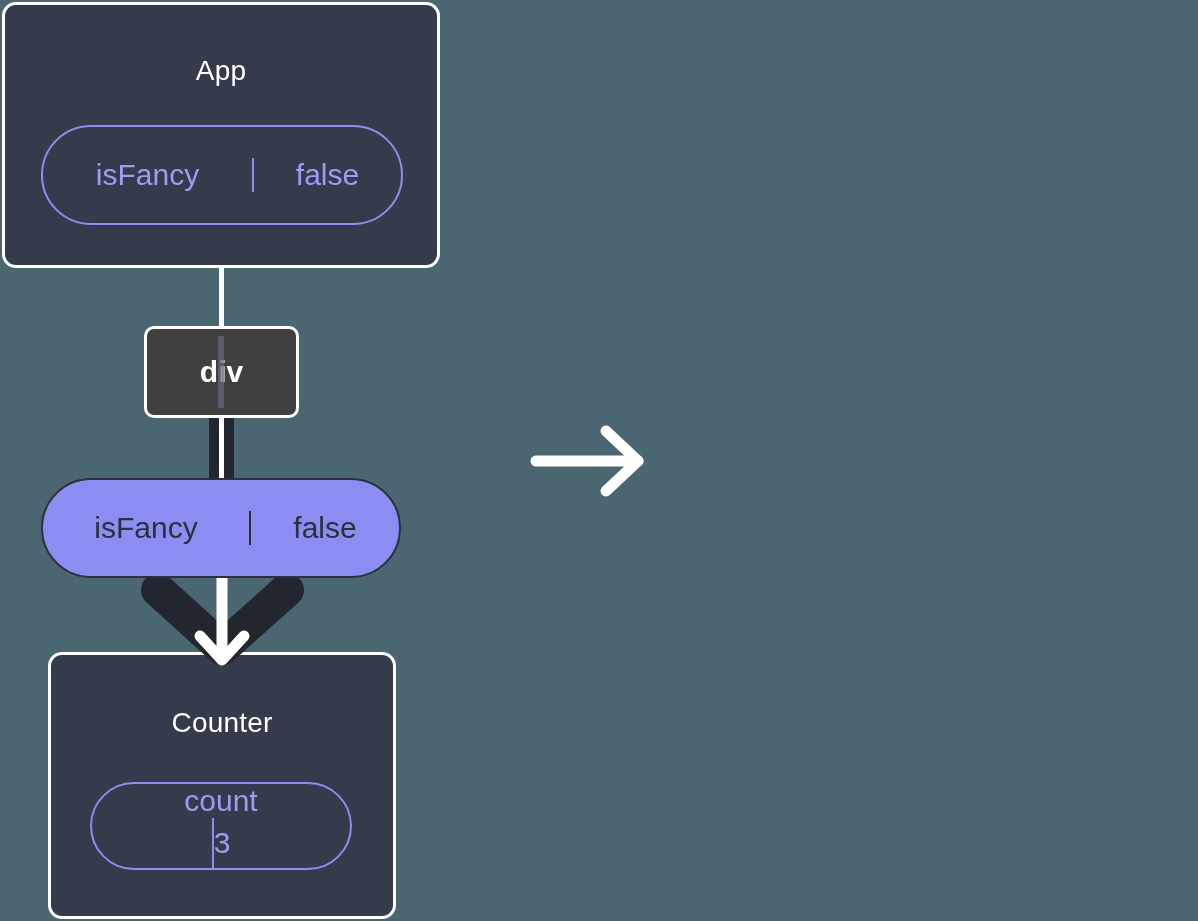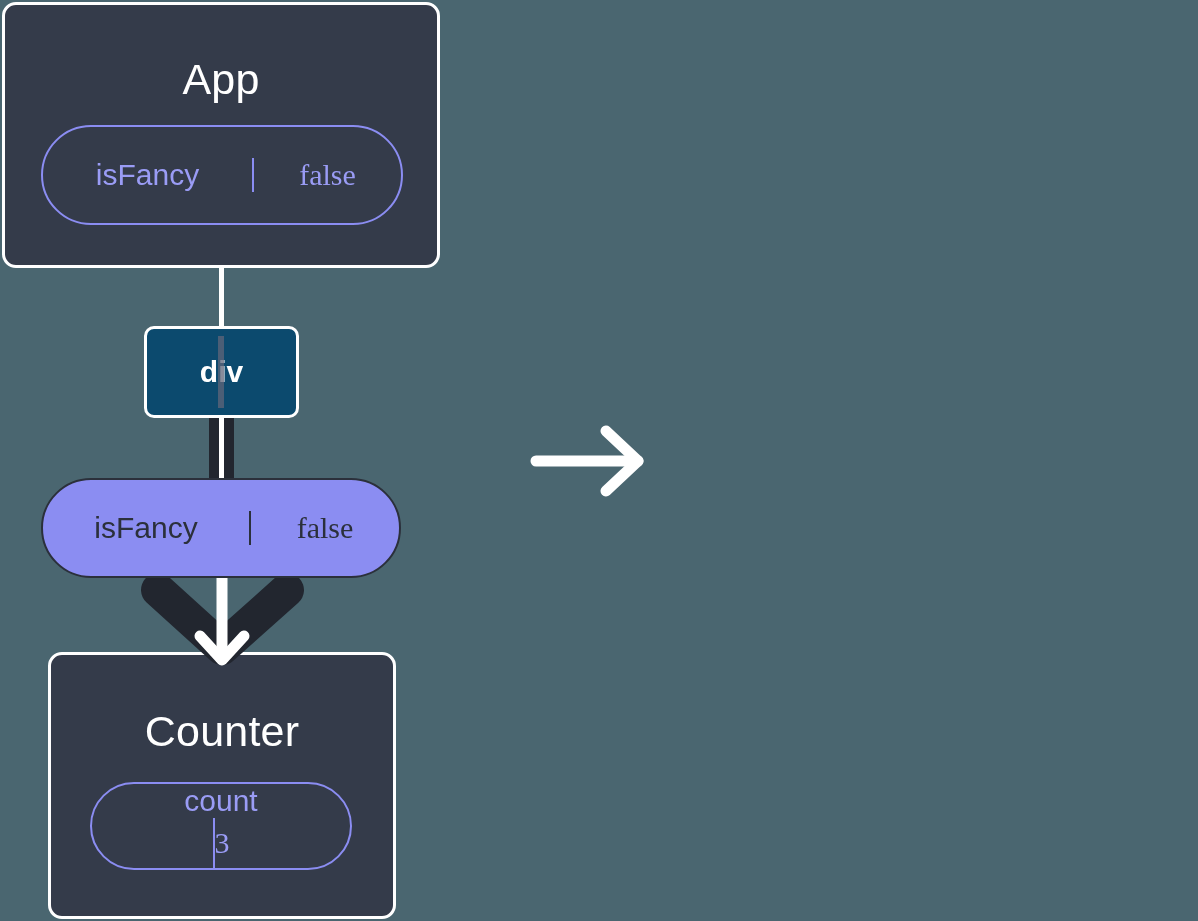--- a/index.html
+++ b/index.html
@@ -20,28 +20,28 @@
     background:#343B4A;
     border:3px solid #FFFFFF;
     border-radius:14px;
     box-sizing:border-box;
   }
   .card-title{
     position:absolute;
     left:0;right:0;
     text-align:center;
     color:#FFFFFF;
-    font-size:43px;
+    font-size:28px;
     letter-spacing:0.2px;
   }
 
   
   .divnode{
     position:absolute;
-    background:#0c4a6e;
+    background:#404040;
     border:3px solid #FFFFFF;
     border-radius:10px;
     box-sizing:border-box;
     display:flex;align-items:center;justify-content:center;
     color:#FFFFFF;
     font-size:30px;font-weight:bold;
     z-index:6;
   }
 
   
@@ -51,21 +51,21 @@
     display:flex;
     align-items:center;
     border-radius:999px;
     overflow:hidden;
   }
   .pill .cell{
     display:flex;align-items:center;justify-content:center;
     box-sizing:border-box;
   }
   .pill .cell.key{flex:0 0 auto;}
-  .pill .cell.val{flex:1 1 auto;font-family:Liberation Serif, serif;}
+  .pill .cell.val{flex:1 1 auto;}
 
   
   .pill.outline{
     border:2px solid #8B8DF2;
     background:transparent;
   }
   .pill.outline .cell{color:#9A9CF5;font-size:30px;}
   .pill.outline .cell.val{border-left:2px solid #8B8DF2;}
 
   

